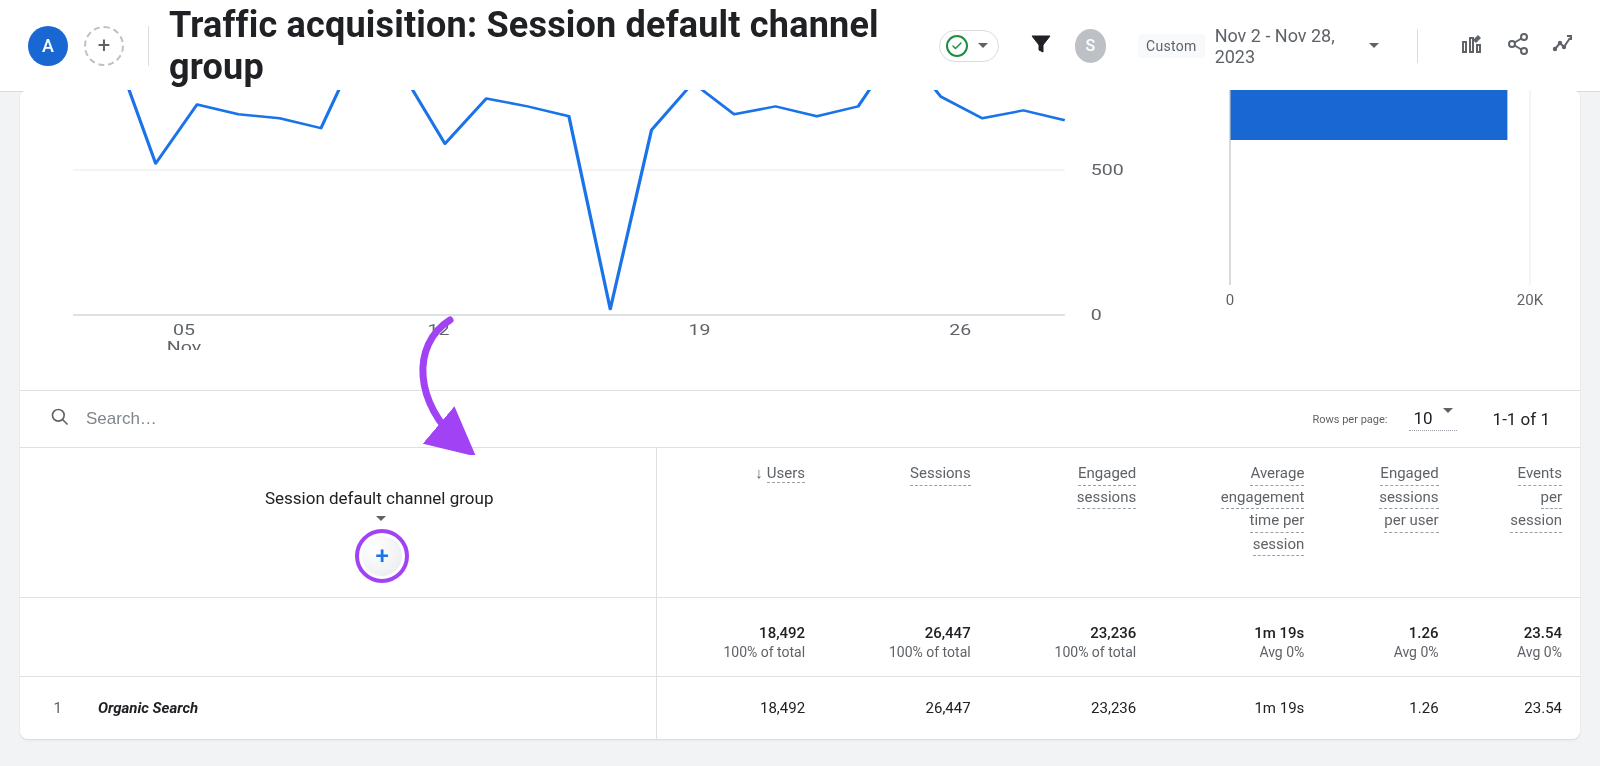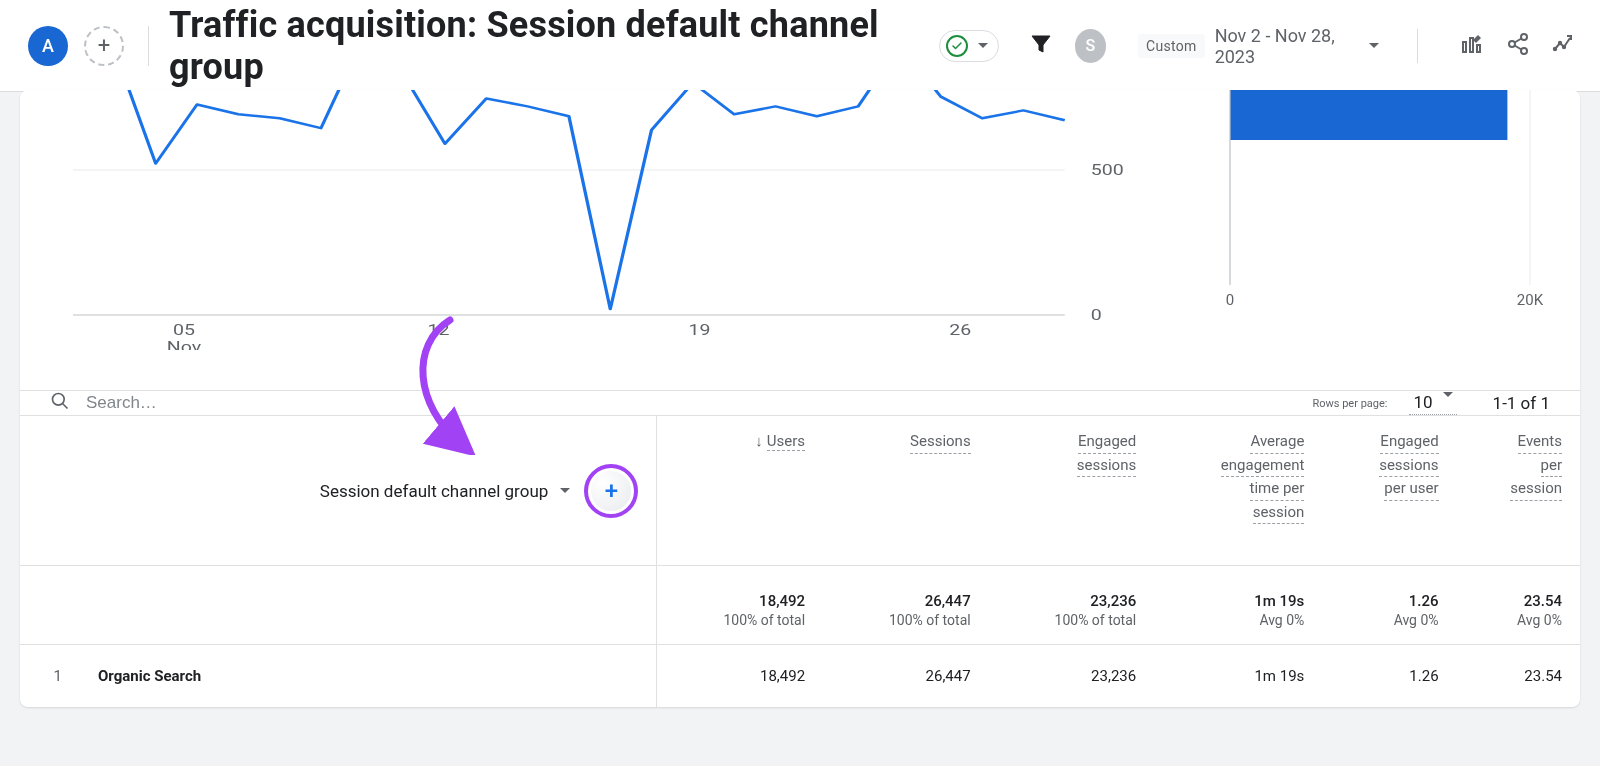--- a/index.html
+++ b/index.html
@@ -112,21 +112,21 @@
 
   .bar-chart-area {
     width: 420px; position:relative; padding: 0 30px 40px 20px;
   }
   .bar-chart-area svg { width:100%; height:100%; }
   .bar-rect { fill: var(--ga-blue-dark); }
 
   
   .search-row {
     display:flex; align-items:center; border-top: 1px solid #e0e0e0;
-    padding: 0 30px; gap: 14px; font-size: 15px; color: var(--text-grey);
+    padding: 16px 30px; gap: 14px; font-size: 15px; color: var(--text-grey);
   }
   .search-row .srch-icon svg{ width:20px;height:20px; stroke:var(--text-grey); fill:none; stroke-width:2;}
   .search-input {
     border:none; outline:none; font-size:17px; color:var(--text-dark);
     flex: 0 0 260px; background:transparent;
   }
   .search-input::placeholder { color: #80868b; }
   .search-row .spacer { flex:1; }
   .rpp-label { font-size:11px; }
   .rpp-val {
@@ -144,21 +144,21 @@
   }
   .data thead th {
     font-weight: 400; color: var(--text-grey);
     border-top: 1px solid #e0e0e0; border-bottom: 1px solid #e0e0e0;
     height: 150px;
   }
   .dim-col { width: 470px; text-align: left !important; padding-left: 100px !important; }
   .idx-col { width: 60px; }
   .dim-header-cell {
     display:flex; align-items:center; gap: 8px; font-size:17px; color:var(--text-dark);
-    height:100%; justify-content:flex-end;
+    height:100%; justify-content:flex-end;flex-direction:column;
   }
   .dim-header-cell .caret { margin-left:4px;}
   .add-dim {
     position:relative; width:54px;height:54px; border-radius:50%;
     display:flex;align-items:center;justify-content:center;
     margin-left: 6px; cursor:pointer;
   }
   .add-dim-inner{
     width:40px;height:40px;border-radius:50%;
     background: radial-gradient(circle at 30% 30%, #ffffff, #e8eaed);
@@ -174,21 +174,21 @@
   }
   .col-head .hline {
     border-bottom: 1px dashed #9aa0a6; white-space:nowrap;
   }
   .sort-arrow { color:var(--text-grey); margin-right:4px;}
   .totals td {
     font-weight:500; color:var(--text-dark); border-bottom:1px solid #e0e0e0; padding-top:26px; padding-bottom:16px;
   }
   .totals .sub { display:block; font-weight:400; color: var(--text-grey); font-size:14px; margin-top:2px;}
   .row-idx { color:var(--text-grey); }
-  .row-dim { font-weight:700; color:var(--text-dark); }
+  .row-dim { font-weight:700; color:var(--text-dark);font-style:italic; }
   .data tr.data-row td { padding-top:22px; padding-bottom:22px;}
   .col-border { border-left: 1px solid #e0e0e0; }
 
   
   .annot-arrow {
     position:absolute; pointer-events:none; z-index:5;
   }
 </style>
 </head>
 <body>

